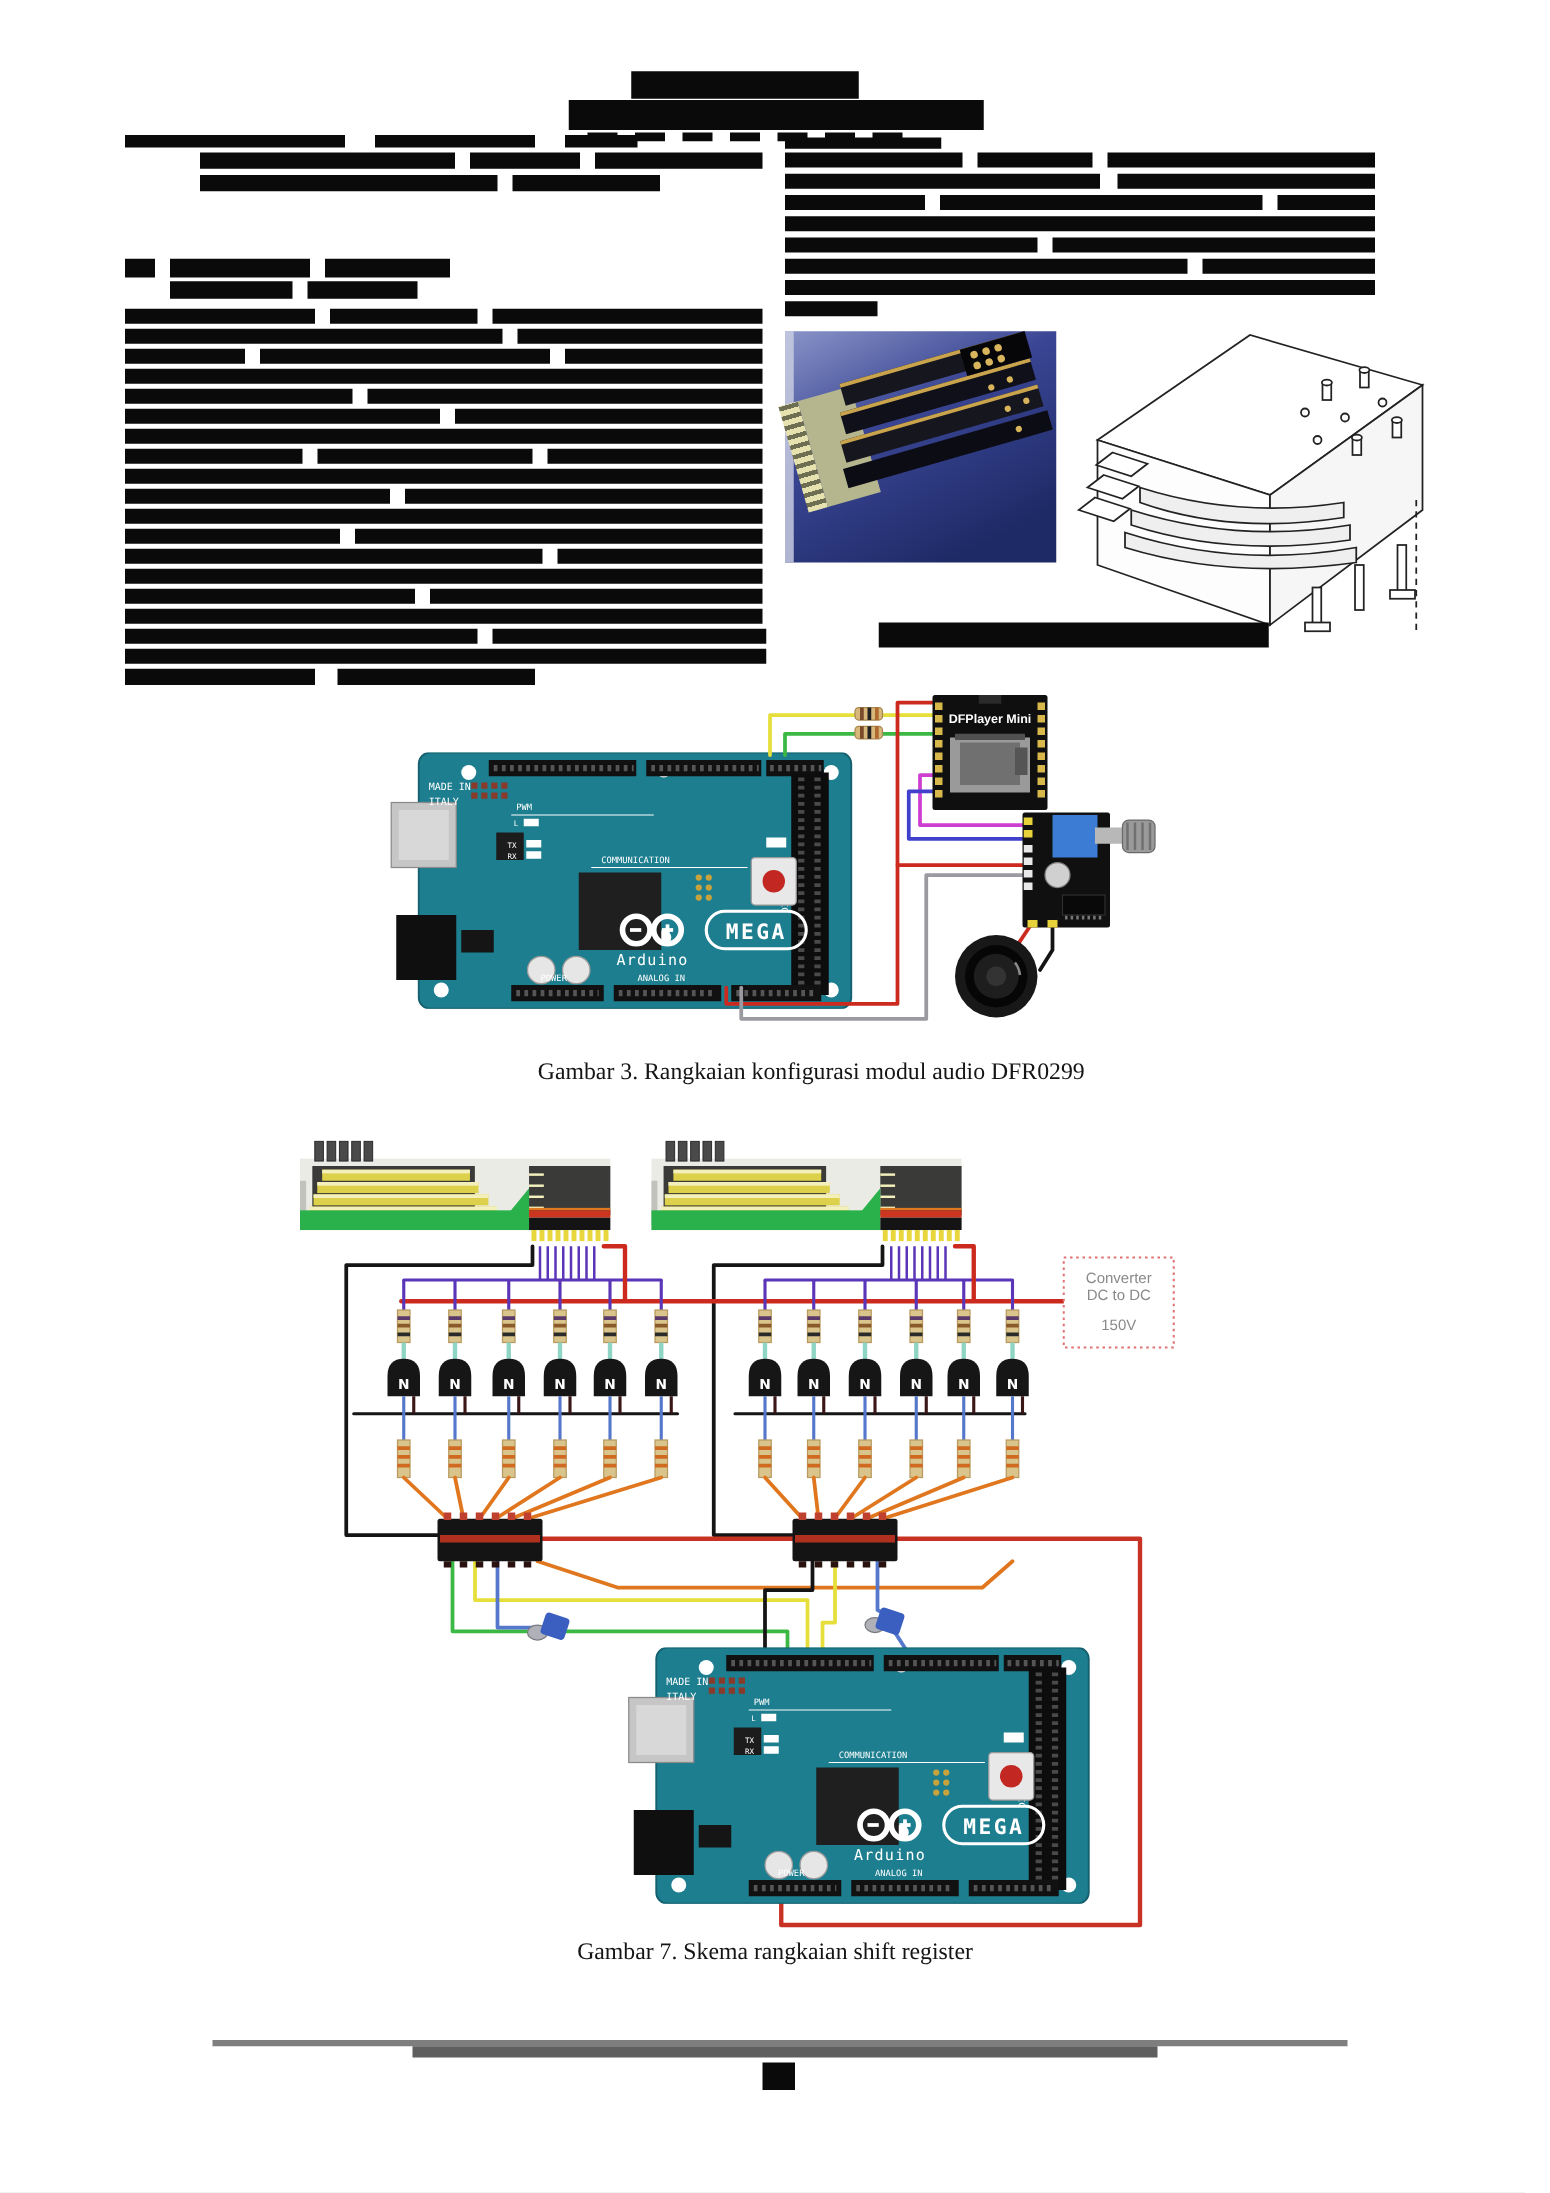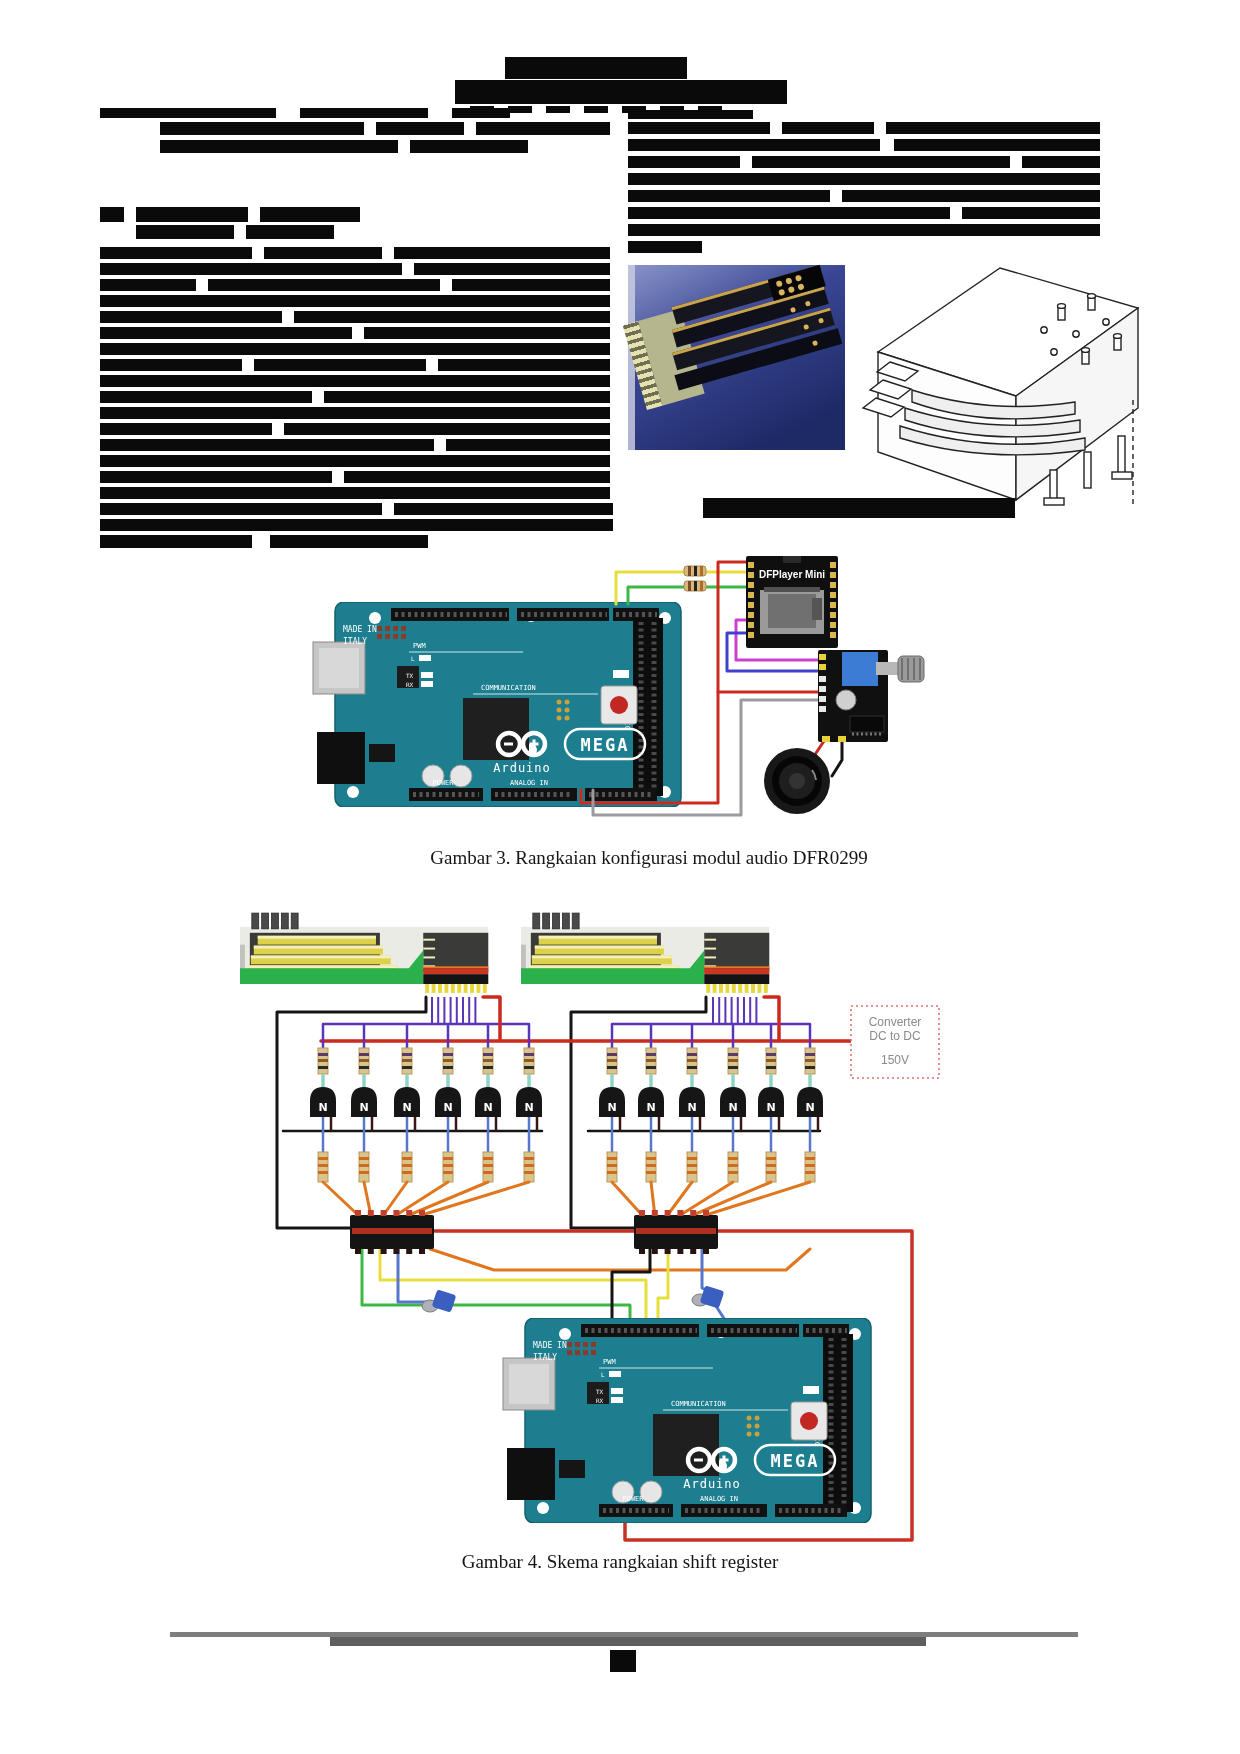--- a/index.html
+++ b/index.html
@@ -660,19 +660,19 @@
       <div class="redact" style="left: 628px; top: 190px; width: 202px; height: 12px;"></div>
       <div class="redact" style="left: 842px; top: 190px; width: 258px; height: 12px;"></div>
       <div class="redact" style="left: 628px; top: 207px; width: 322px; height: 12px;"></div>
       <div class="redact" style="left: 962px; top: 207px; width: 138px; height: 12px;"></div>
       <div class="redact" style="left: 628px; top: 224px; width: 472px; height: 12px;"></div>
       <div class="redact" style="left: 628px; top: 241px; width: 74px; height: 12px;"></div>
       <div class="redact" style="left: 703px; top: 498px; width: 312px; height: 20px;"></div>
     </div>
 
   <div id="cap3" class="caption">Gambar 3. Rangkaian konfigurasi modul audio DFR0299</div>
-  <div id="cap4" class="caption">Gambar 4. Skema rangkaian shift register</div>
+  <div id="cap4" class="caption">Gambar 7. Skema rangkaian shift register</div>
 
   <div id="footer"></div>
   <div id="pageblock" style="left: 610px; top: 1650px; width: 26px; height: 22px;"></div>
 <div class="footbar" style="left: 170px; top: 1632px; width: 908px; height: 5px; background: rgb(126, 126, 126);"></div>
     <div class="footbar" style="left: 330px; top: 1637px; width: 596px; height: 9px; background: rgb(95, 95, 95);"></div>
   </div>
 
 </body></html>

